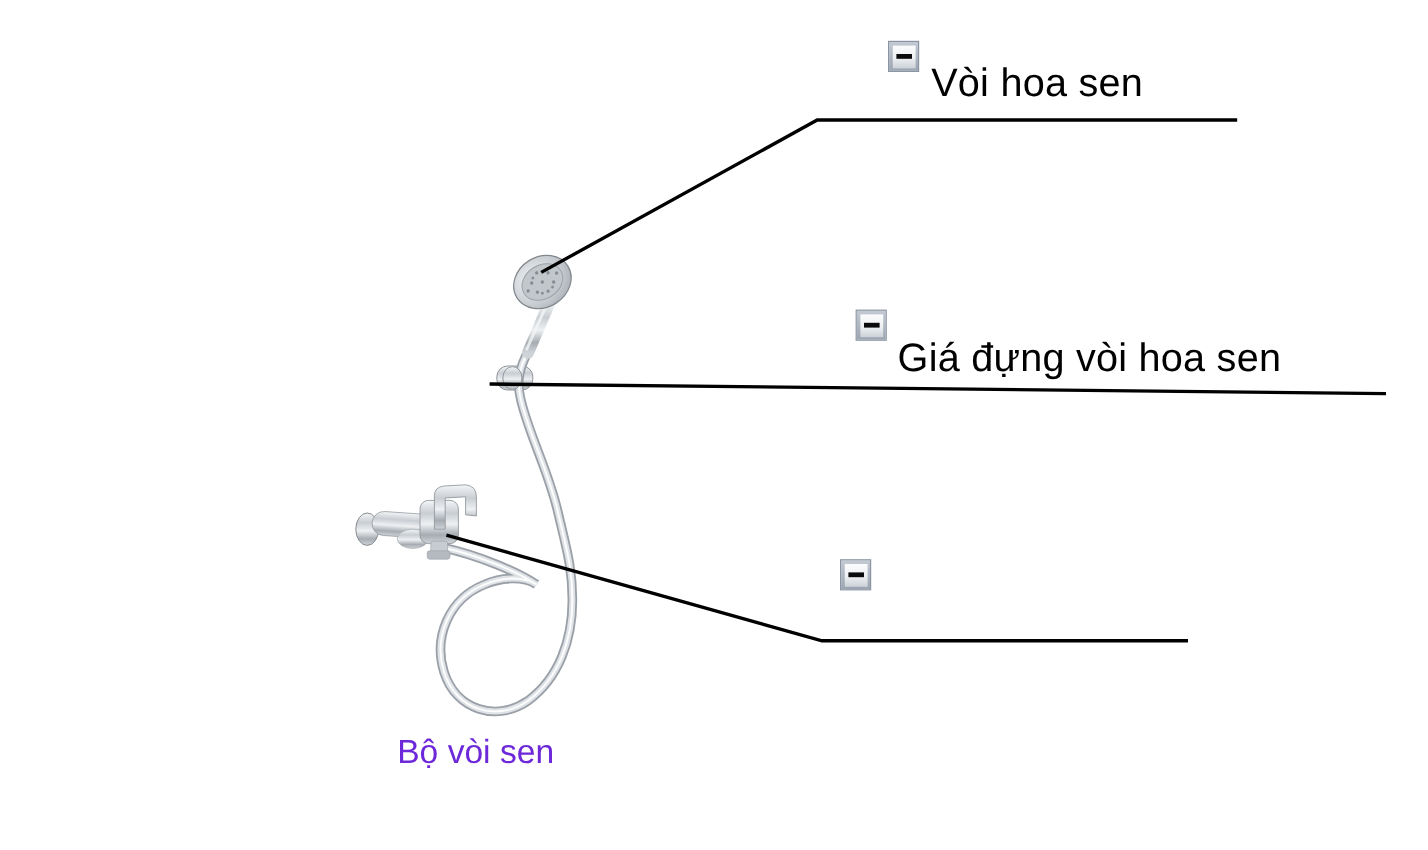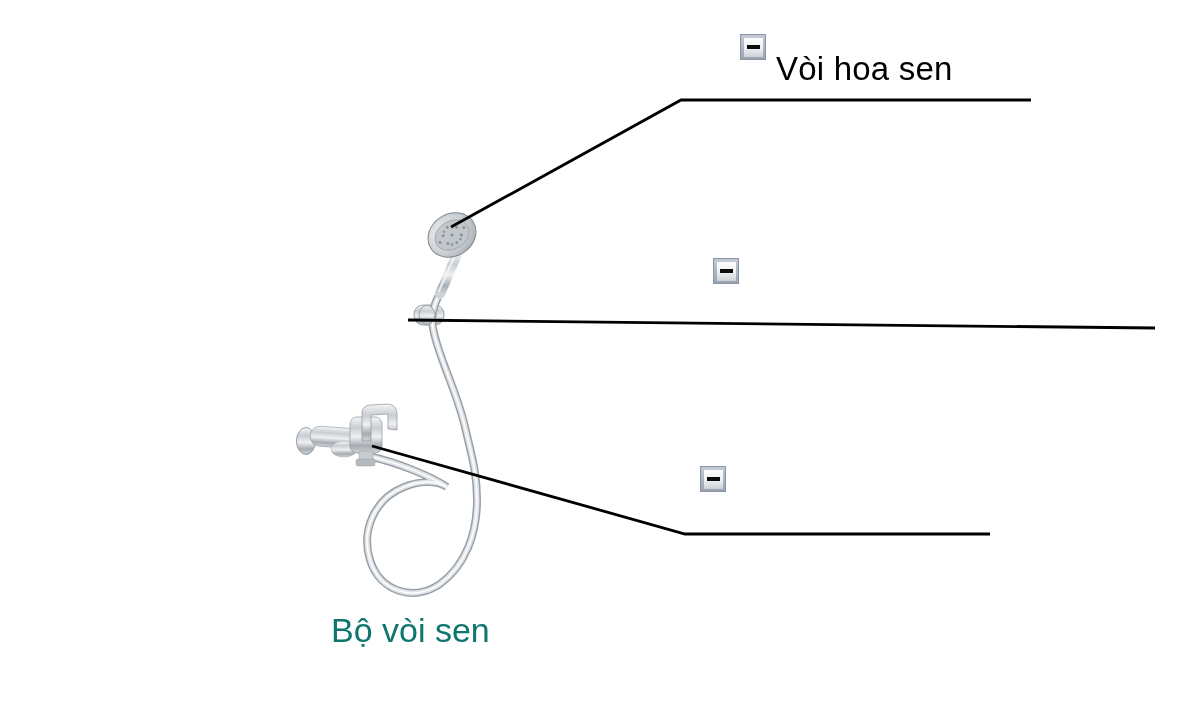--- a/index.html
+++ b/index.html
@@ -21,22 +21,22 @@
     white-space: nowrap;
     letter-spacing: 0.2px;
   }
   .lbl-1 { left: 776px; top: 52px; }
   .lbl-2 { left: 748px; top: 281px; }
   .lbl-3 { left: 814px; top: 482px; }
 
   .caption {
     position: absolute;
     left: 331px; top: 611px;
-    color: #0f766e;
-    font-size: 34px;
+    color: #6d28d9;
+    font-size: 28px;
     white-space: nowrap;
   }
 
   .toggle-btn {
     position: absolute;
     width: 26px; height: 26px;
     box-sizing: border-box;
     border: 1px solid #8a94a2;
     background: linear-gradient(180deg, #c3cad3 0%, #9ba5b2 100%);
     display: flex; align-items: center; justify-content: center;
@@ -140,16 +140,17 @@
       <span class="minus-bar"></span>
     </span>
   </button>
   <button class="toggle-btn tgl-3">
     <span class="toggle-inner">
       <span class="minus-bar"></span>
     </span>
   </button>
 
   <div class="callout-label lbl-1">Vòi hoa sen</div>
+  <div class="callout-label lbl-2">Giá đựng vòi hoa sen</div>
 
   <div class="caption">Bộ vòi sen</div>
 
 </div>
 
 </body></html>

